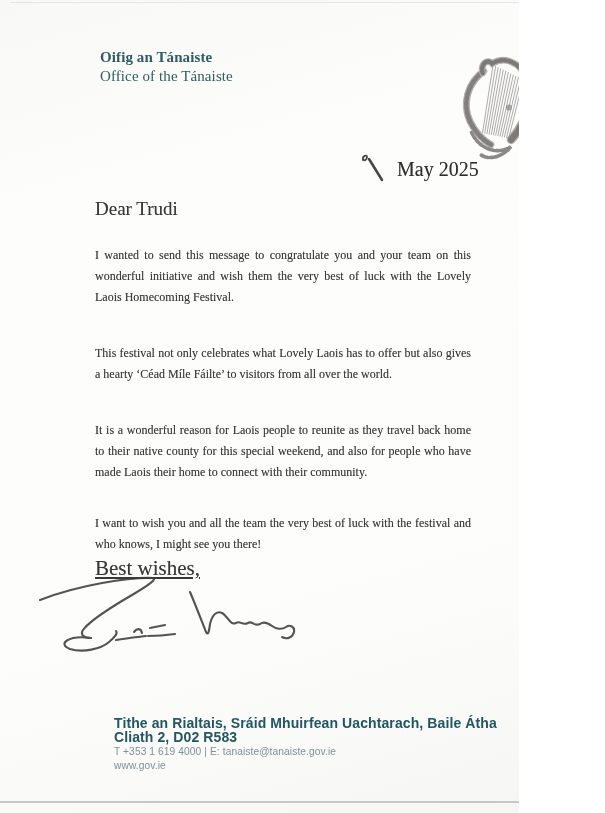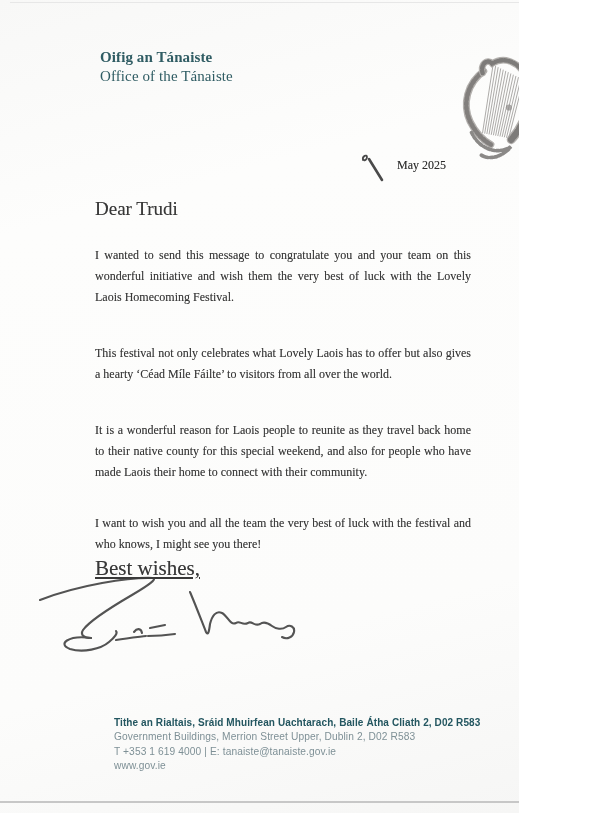--- a/index.html
+++ b/index.html
@@ -13,21 +13,21 @@
   }
   .scan-top-line { position:absolute; top:2px; left:10px; right:0; height:1px; background:#e7e7e7; }
   .scan-bottom-line { position:absolute; top:801px; left:0; width:576px; height:2px; background:#c7c7c7; }
 
   .header { position:absolute; left:100px; top:48px; color:#2f5c63; font-size:15px; line-height:19px; letter-spacing:0.1px; }
   .header .irish { font-weight:bold; }
 
   .harp { position:absolute; left:451px; top:44px; width:96px; height:122px; transform:rotate(3deg); }
 
   .date-mark { position:absolute; left:359px; top:152px; width:26px; height:30px; }
-  .date-text { position:absolute; left:397px; top:158px; font-size:12px; color:#2e2e2e; text-shadow:0 0 0.6px rgba(40,40,40,0.4); }
+  .date-text { position:absolute; left:397px; top:158px; font-size:20px; color:#2e2e2e; text-shadow:0 0 0.6px rgba(40,40,40,0.4); }
 
   .salutation { position:absolute; left:95px; top:198px; font-size:19px; text-shadow:0 0 0.6px rgba(40,40,40,0.4); }
 
   .para {
     position:absolute; left:95px; width:376px;
     font-size:12px; line-height:21px;
     text-align:justify; hyphens:none;
     text-shadow:0 0 0.6px rgba(40,40,40,0.4);
   }
   .p1 { top:233px; }
@@ -40,21 +40,21 @@
   .signature { position:absolute; left:38px; top:572px; width:262px; height:88px; }
 
   .signer { position:absolute; left:95px; top:651px; font-size:16px; line-height:20px; text-shadow:0 0 0.6px rgba(40,40,40,0.4); }
 
   .footer {
     position:absolute; left:114px; top:716px;
     font-family:"Liberation Sans","DejaVu Sans",sans-serif;
     font-size:10.2px; line-height:14.3px;
     color:#7e9096; letter-spacing:0.1px;
   }
-  .footer .addr-irish { color:#235660; font-weight:bold; font-size:10px; }
+  .footer .addr-irish { color:#235660; font-weight:bold; font-size:14px; }
 </style>
 </head>
 <body>
 
 <div class="page">
   <div class="scan-top-line"></div>
 
   <div class="header">
     <div class="irish">Oifig an Tánaiste</div>
     <div class="english">Office of the Tánaiste</div>
@@ -115,19 +115,18 @@
       <path d="M 96 60 C 99 56 103 56 104 61"></path>
       <path d="M 112 56 L 127 53"></path>
       <path d="M 110 64 C 120 64 130 63 137 62"></path>
       <path d="M 152 20 C 158 34 164 50 168 60 C 170 64 171 60 172 52 C 174 44 178 38 184 41 C 190 44 192 54 198 51 C 202 48 204 54 210 51 C 214 48 216 55 222 52 C 226 49 230 51 234 54 C 238 57 244 58 248 55 C 252 52 257 55 256 60 C 255 65 249 68 244 65"></path>
     </g>
   </svg>
 
 
   <div class="footer">
     <div class="addr-irish">Tithe an Rialtais, Sráid Mhuirfean Uachtarach, Baile Átha Cliath 2, D02 R583</div>
-    <div>Government Buildings, Merrion Street Upper, Dublin 2, D02 R583</div>
     <div>T +353 1 619 4000 | E: tanaiste@tanaiste.gov.ie</div>
     <div>www.gov.ie</div>
   </div>
 
   <div class="scan-bottom-line"></div>
 </div>
 
 </body></html>

